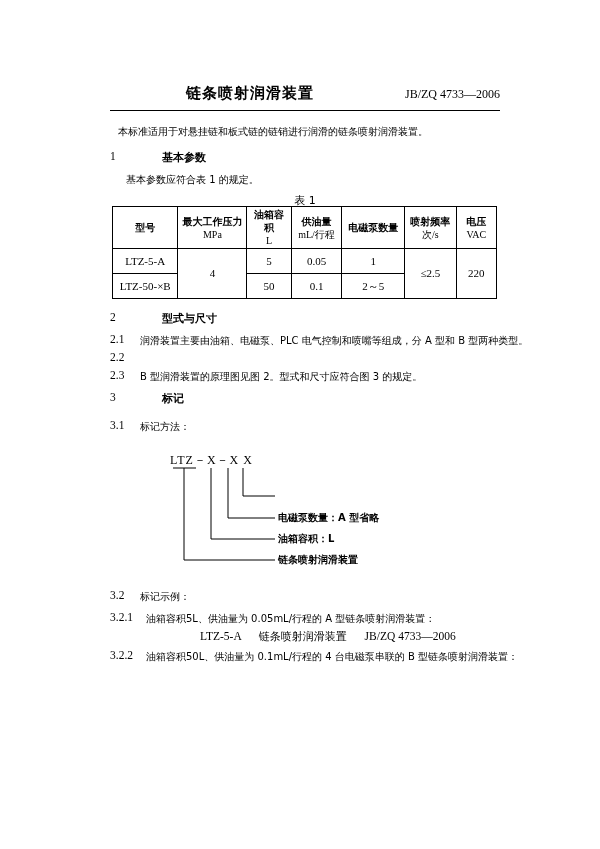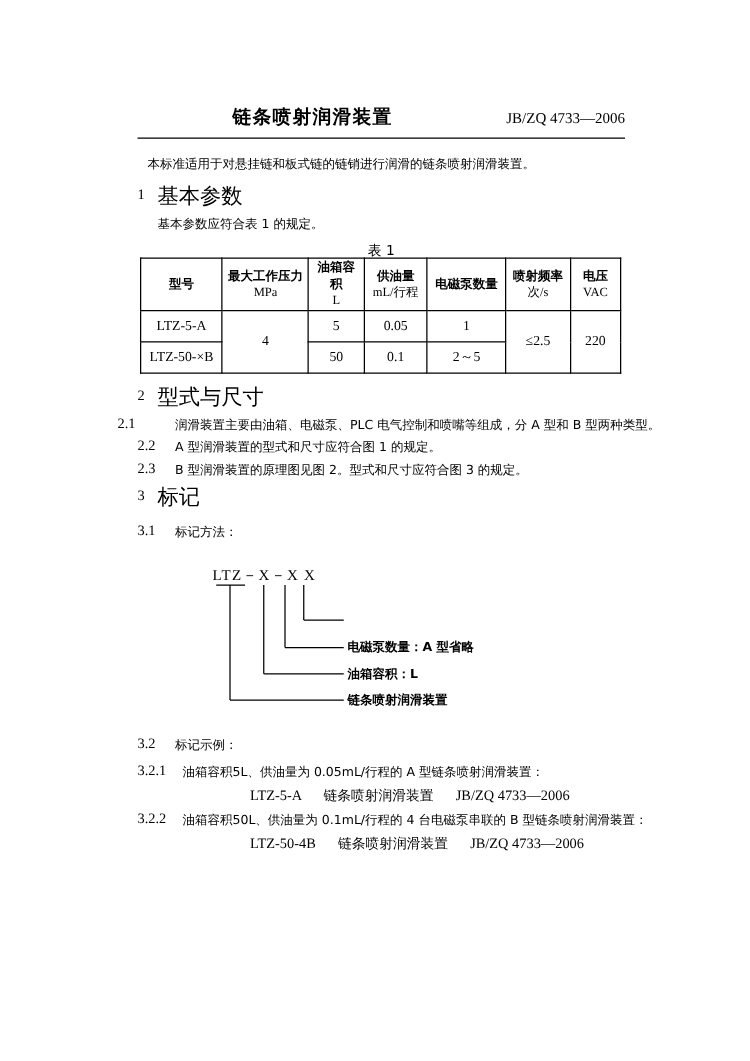--- a/index.html
+++ b/index.html
@@ -66,22 +66,23 @@
     line-height: 15px;
     white-space: nowrap;
     font-family: "DejaVu Sans", "Liberation Sans", sans-serif;
   }
   .secnum {
     position: absolute;
     font-size: 11.5px;
     font-family: "Liberation Serif", serif;
   }
   .sec-head {
-    font-weight: normal;
-    font-size: 17px;
+    font-weight: bold;
+    font-size: 11px;
+    margin-left: 36px;
   }
 
   
   .tbl-caption {
     position: absolute;
     left: 110px;
     top: 193px;
     width: 390px;
     text-align: center;
     font-size: 11px;
@@ -230,25 +231,24 @@
         <td>50</td>
         <td>0.1</td>
         <td>2～5</td>
       </tr>
     </tbody>
   </table>
 
   <div class="secnum" style="left:110px; top:311px;">2</div>
   <div class="txt sec-head" style="left:126px; top:311px;">型式与尺寸</div>
 
-  <div class="secnum" style="left:94px; top:333px;">2.1</div>
+  <div class="secnum" style="left:110px; top:333px;">2.1</div>
   <div class="txt" style="left:140px; top:333px;">润滑装置主要由油箱、电磁泵、PLC 电气控制和喷嘴等组成，分 A 型和 B 型两种类型。</div>
 
   <div class="secnum" style="left:110px; top:351px;">2.2</div>
-  <div class="txt" style="left:140px; top:351px;">A 型润滑装置的型式和尺寸应符合图 1 的规定。</div>
 
   <div class="secnum" style="left:110px; top:369px;">2.3</div>
   <div class="txt" style="left:140px; top:369px;">B 型润滑装置的原理图见图 2。型式和尺寸应符合图 3 的规定。</div>
 
   <div class="secnum" style="left:110px; top:391px;">3</div>
   <div class="txt sec-head" style="left:126px; top:391px;">标记</div>
 
   <div class="secnum" style="left:110px; top:419px;">3.1</div>
   <div class="txt" style="left:140px; top:419px;">标记方法：</div>
 
@@ -281,21 +281,14 @@
   <div class="ex-line" style="left:200px; top:629px;">
     <span>LTZ-5-A</span>
     <span style="display:inline-block;width:12px;"></span>
     <span class="cn">链条喷射润滑装置</span>
     <span style="display:inline-block;width:12px;"></span>
     <span>JB/ZQ 4733—2006</span>
   </div>
 
   <div class="secnum" style="left:110px; top:649px;">3.2.2</div>
   <div class="txt" style="left:146px; top:649px;">油箱容积50L、供油量为 0.1mL/行程的 4 台电磁泵串联的 B 型链条喷射润滑装置：</div>
-  <div class="ex-line" style="left:200px; top:667px;">
-    <span>LTZ-50-4B</span>
-    <span style="display:inline-block;width:12px;"></span>
-    <span class="cn">链条喷射润滑装置</span>
-    <span style="display:inline-block;width:12px;"></span>
-    <span>JB/ZQ 4733—2006</span>
-  </div>
 
 </div>
 
 </body></html>

